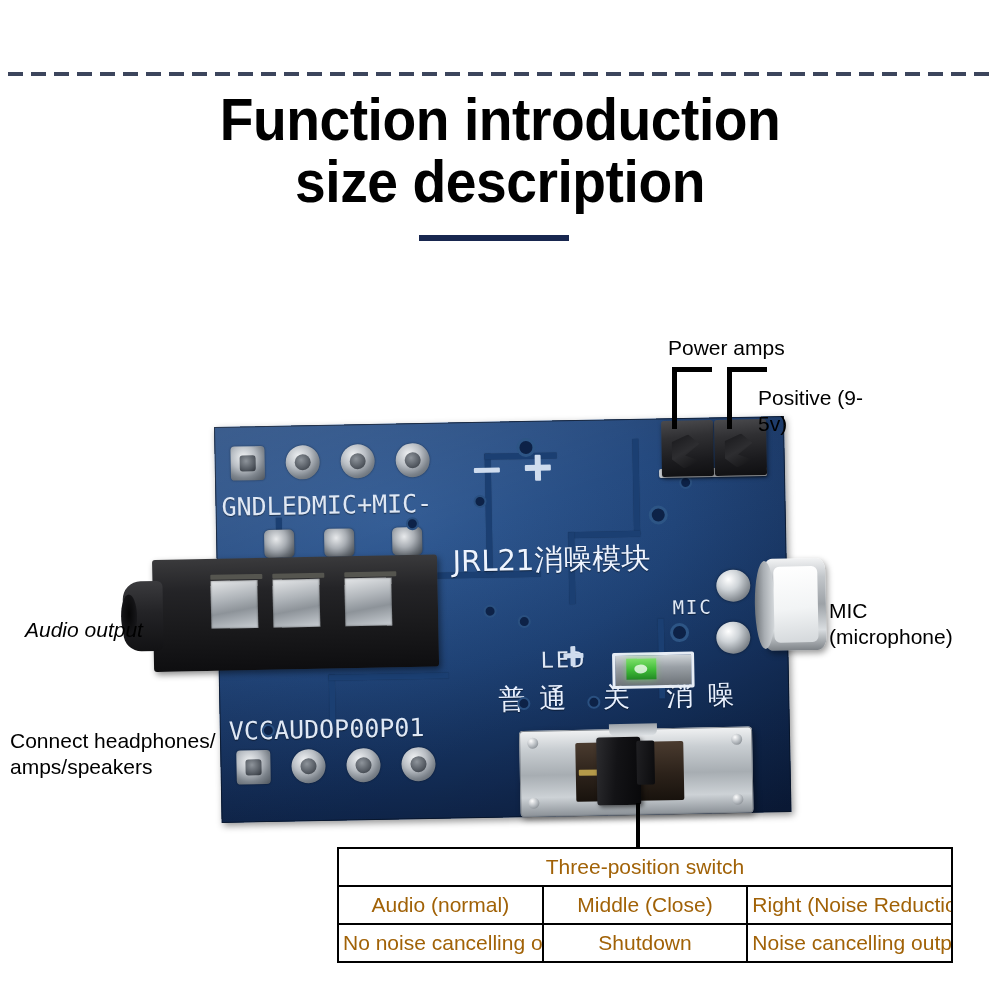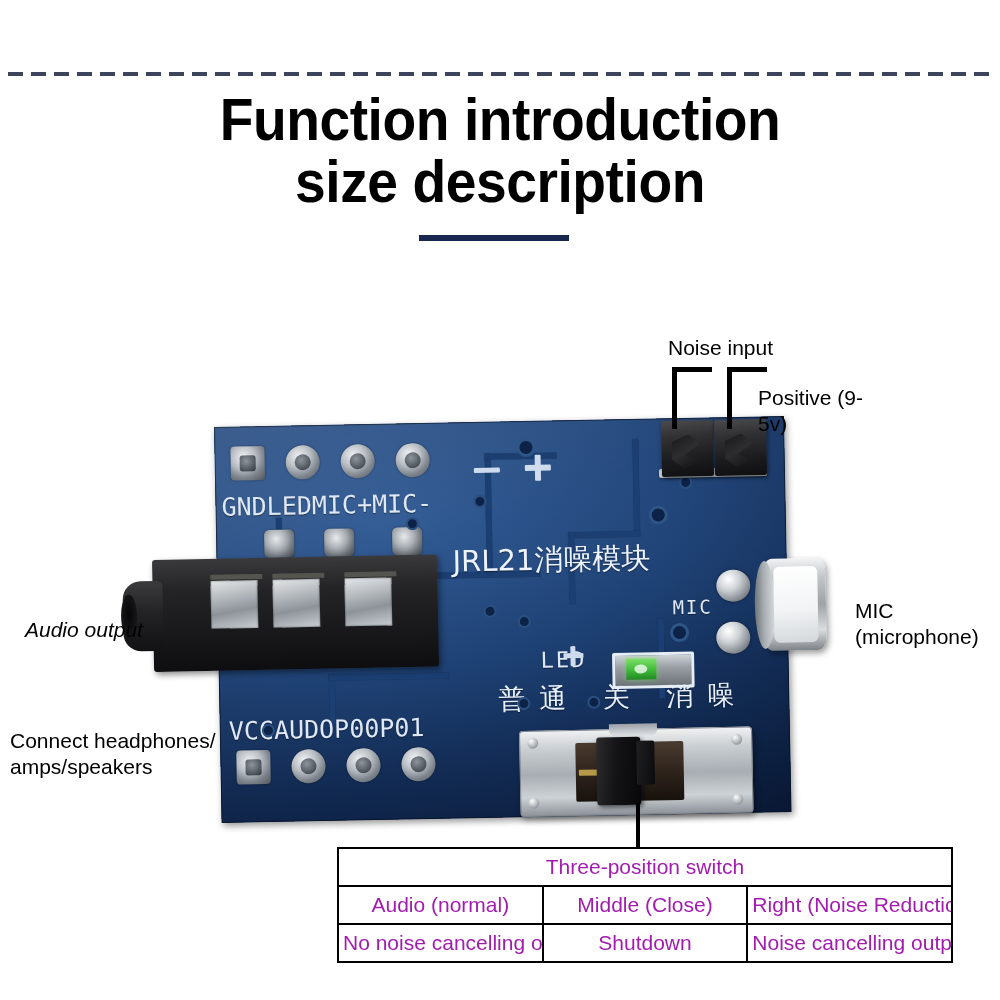--- a/index.html
+++ b/index.html
@@ -237,21 +237,21 @@
 
   
   .spec-table{
     position:absolute;left:337px;top:830px;width:616px;
     border-collapse:collapse;
     table-layout:fixed;
   }
   .spec-table td{
     border:2px solid #000;
     font-size:21px;
-    color:#a21caf;
+    color:#a16207;
     text-align:center;
     padding:6px 4px;
     font-family:"Liberation Sans",sans-serif;
     white-space:nowrap;
     overflow:hidden;
   }
   .spec-table tr{height:38px;}
 </style>
 </head>
 <body>
@@ -351,23 +351,23 @@
     <div class="switch-notch"></div>
     <div class="switch-screw" style="left:8px;top:7px;"></div>
     <div class="switch-screw" style="left:212px;top:7px;"></div>
     <div class="switch-screw" style="left:8px;top:67px;"></div>
     <div class="switch-screw" style="left:212px;top:67px;"></div>
     <div class="switch-well"></div>
     <div class="switch-gold"></div>
     <div class="switch-knob"></div>
   </div>
 
-  <div class="anno" style="left:668px;top:318px;">Noise input</div>
+  <div class="anno" style="left:668px;top:318px;">Power amps</div>
   <div class="anno" style="left:758px;top:368px;">Positive (9-5v)</div>
-  <div class="anno" style="left:829px;top:581px;margin-left:26px;">MIC (microphone)</div>
+  <div class="anno" style="left:829px;top:581px;">MIC (microphone)</div>
   <div class="anno" style="left:25px;top:600px;font-style:italic;">Audio output</div>
   <div class="anno r" style="left:10px;top:711px;width:212px;">Connect headphones/
 amps/speakers</div>
 
   <div class="lead" style="left:672px;top:350px;width:40px;height:5px;"></div>
   <div class="lead" style="left:672px;top:350px;width:5px;height:62px;"></div>
   <div class="lead" style="left:727px;top:350px;width:40px;height:5px;"></div>
   <div class="lead" style="left:727px;top:350px;width:5px;height:62px;"></div>
 
   <div class="lead" style="left:636px;top:786px;width:4px;height:46px;"></div>

